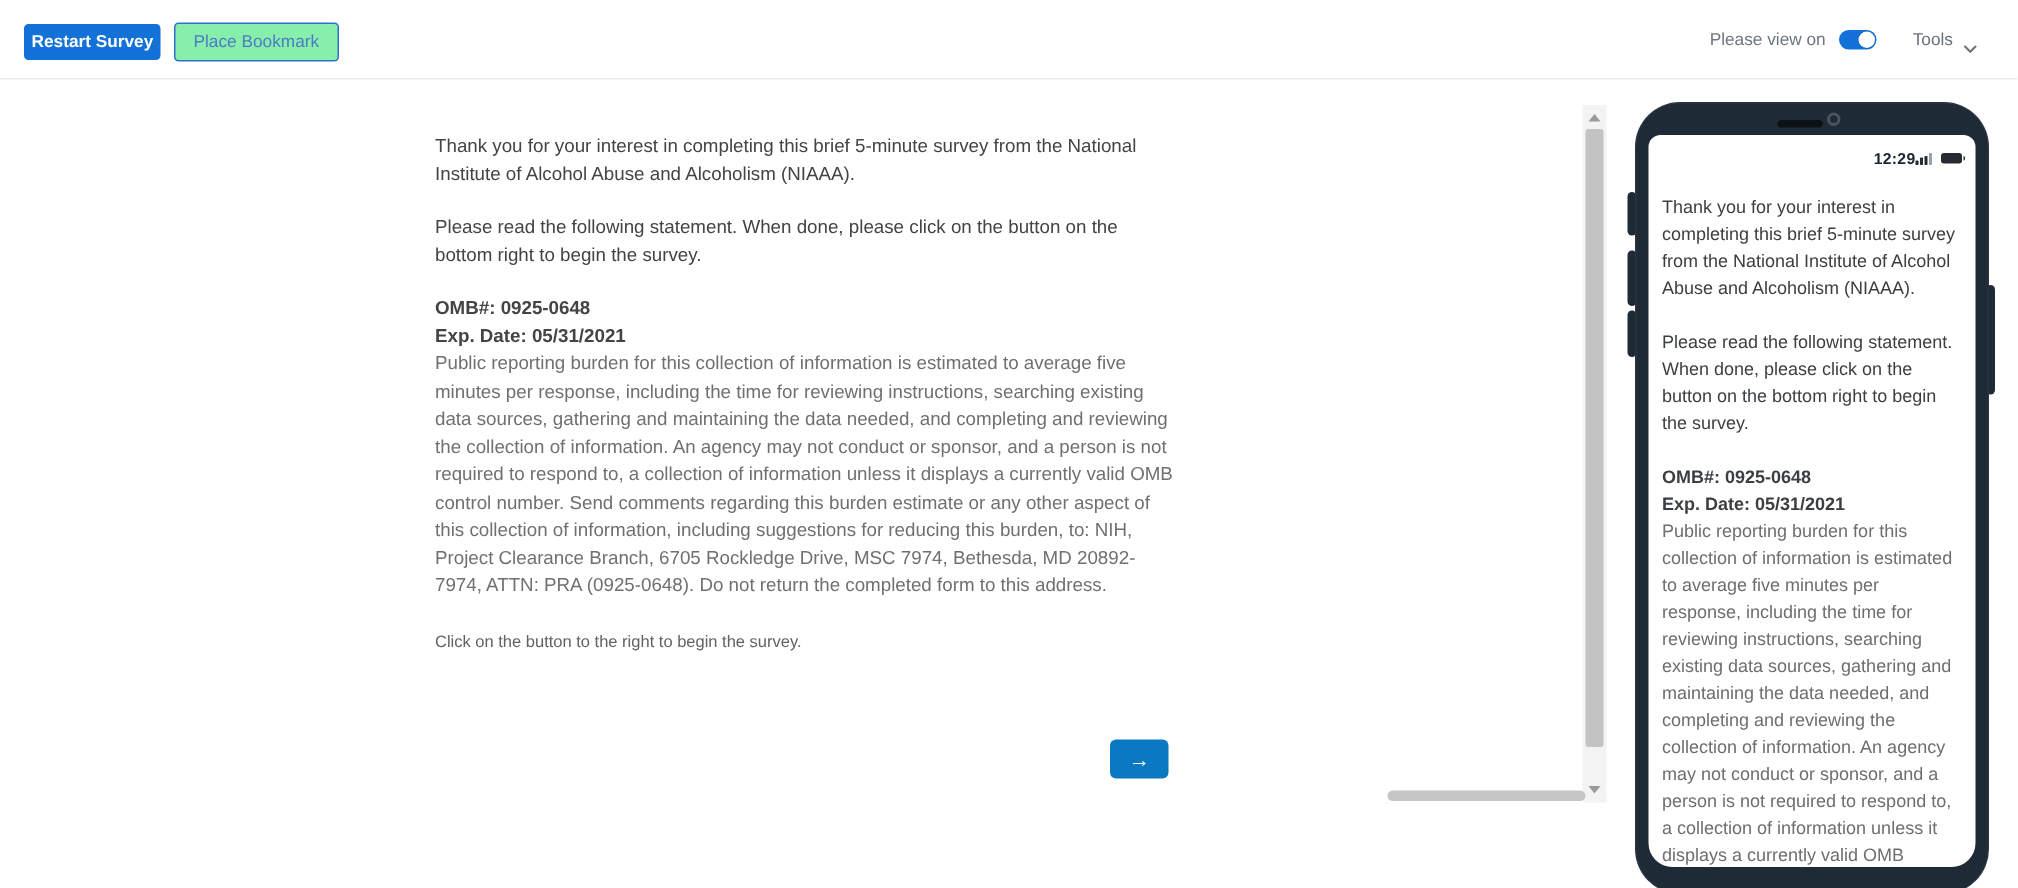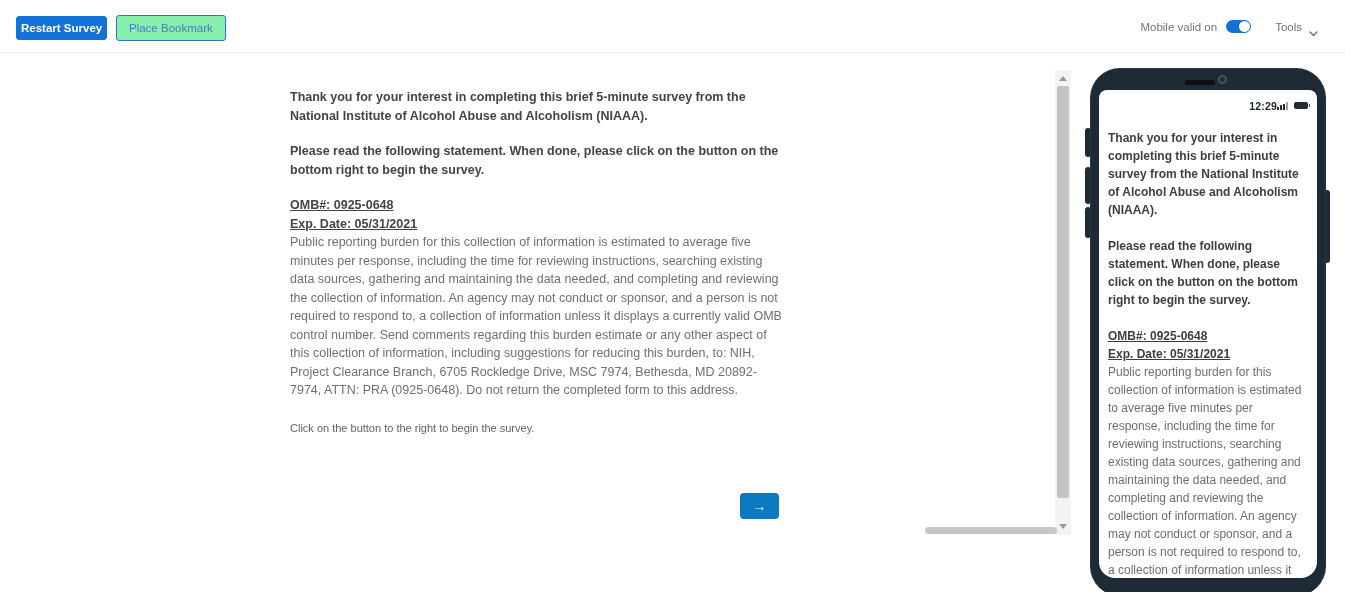--- a/index.html
+++ b/index.html
@@ -42,22 +42,22 @@
   }
   .tools{display:flex;align-items:flex-end;gap:7px;cursor:pointer;color:#68717c;font-size:11.5px;}
   .chev{display:inline-block;width:9px;height:6px;}
 
   
   .survey-content{
     position:absolute;left:290px;top:88px;width:493px;
     font-size:12.5px;line-height:18.5px;color:#707070;
   }
   .survey-content p{margin:0;}
-  .p-bold{font-weight:bold;color:#424445;margin-bottom:17px !important;}
-  .p-bold-line{font-weight:bold;color:#424445;text-decoration:underline;}
+  .p-bold{font-weight:normal;color:#424445;margin-bottom:17px !important;}
+  .p-bold-line{font-weight:bold;color:#424445;}
   .p-small{font-size:11px;color:#626262;margin-top:20px !important;line-height:16px;}
   .next-btn{
     position:absolute;left:740px;top:493px;width:39px;height:26px;
     background:#0b79c1;border:none;border-radius:4px;color:#fff;
     font-size:14px;line-height:26px;text-align:center;cursor:pointer;padding:0;
     font-family:inherit;
   }
 
   
   .vtrack{
@@ -113,21 +113,21 @@
 </style>
 </head>
 <body>
 
 <div class="stage">
 
   <div class="toolbar">
     <button class="btn-restart">Restart Survey</button>
     <button class="btn-bookmark">Place Bookmark</button>
     <div class="toolbar-right">
-      <span class="mobile-label">Mobile valid on</span>
+      <span class="mobile-label">Please view on</span>
       <div class="toggle">
         <div class="knob"></div>
       </div>
       <div class="tools">
         <span>Tools</span>
         <span class="chev">
           <svg width="9" height="6" viewBox="0 0 9 6">
               <polyline points="1,1 4.5,4.5 8,1" fill="none" stroke="#68717c" stroke-width="1.4" stroke-linecap="round" stroke-linejoin="round"></polyline>
             </svg>
         </span>

